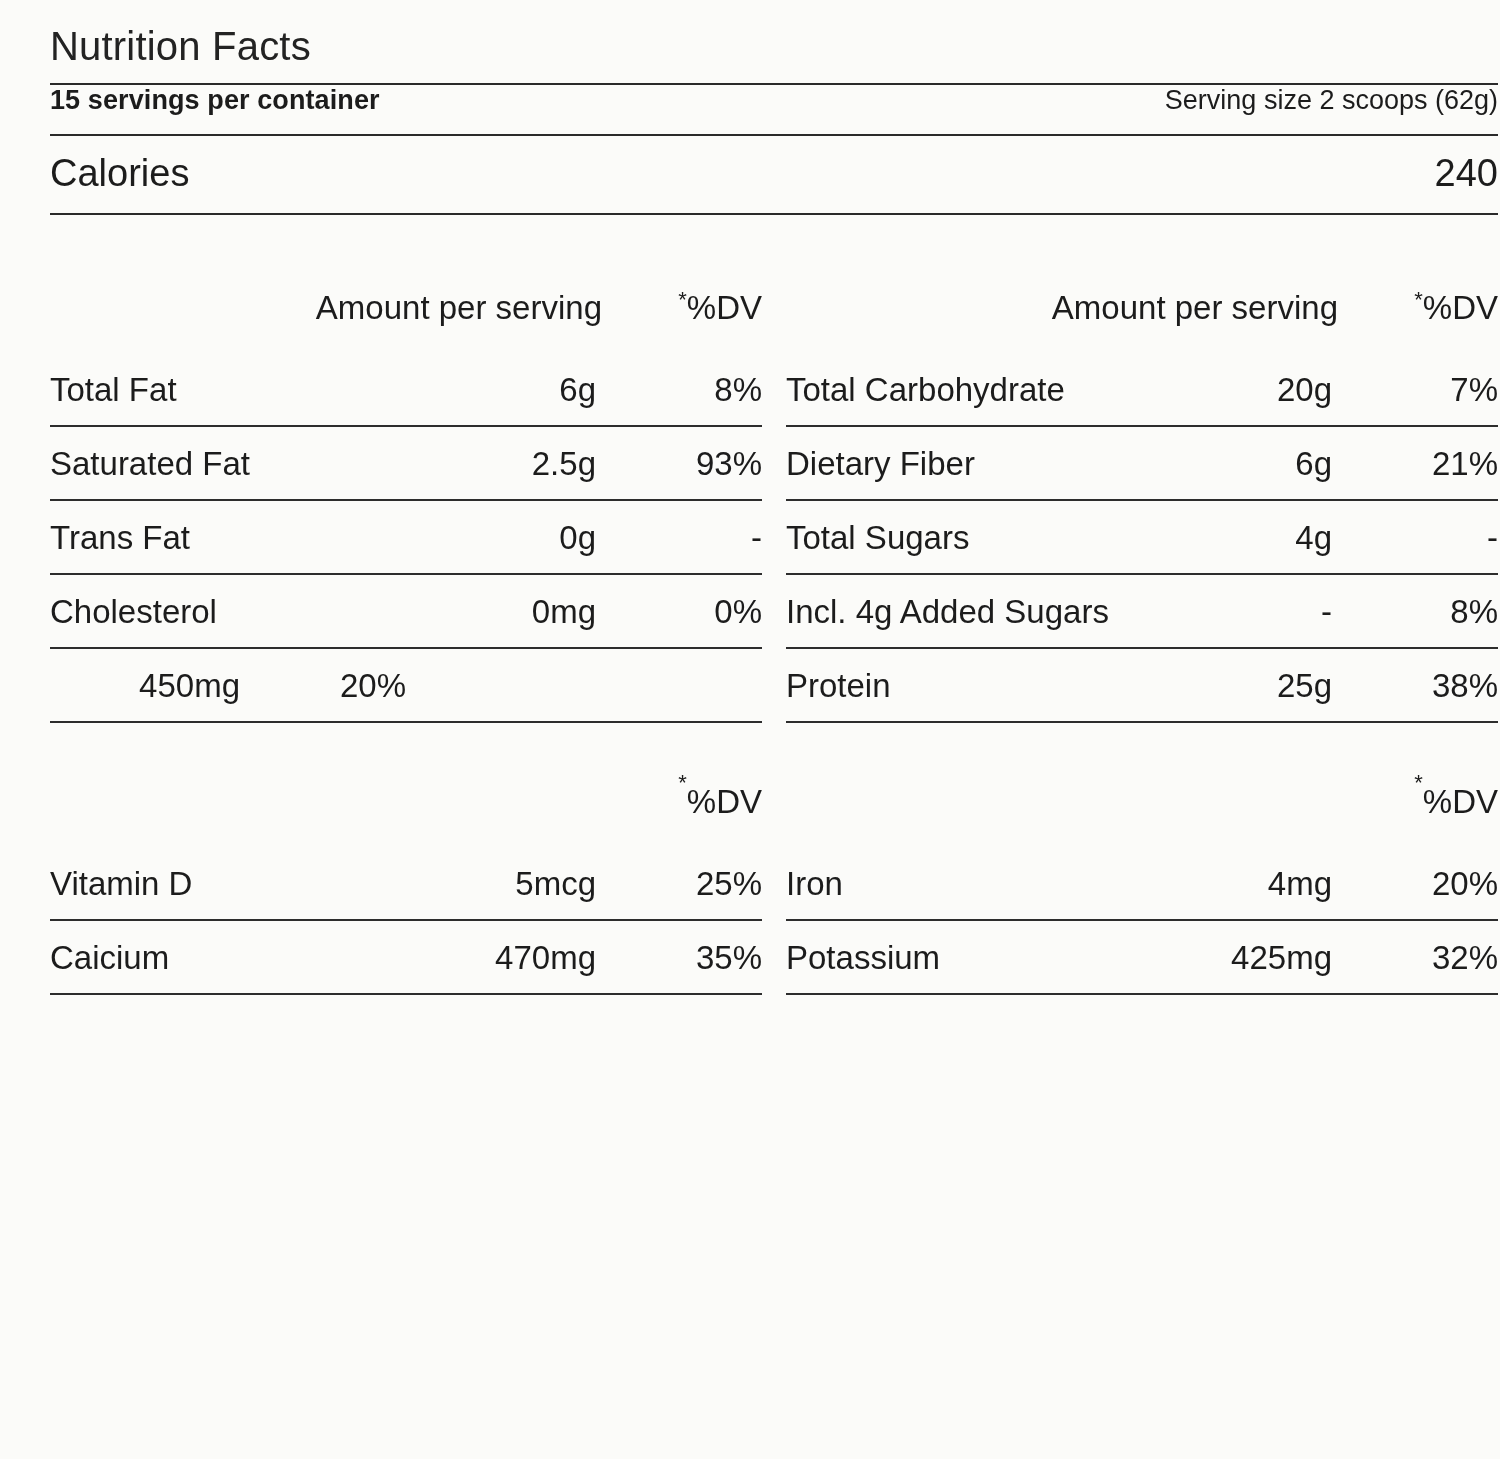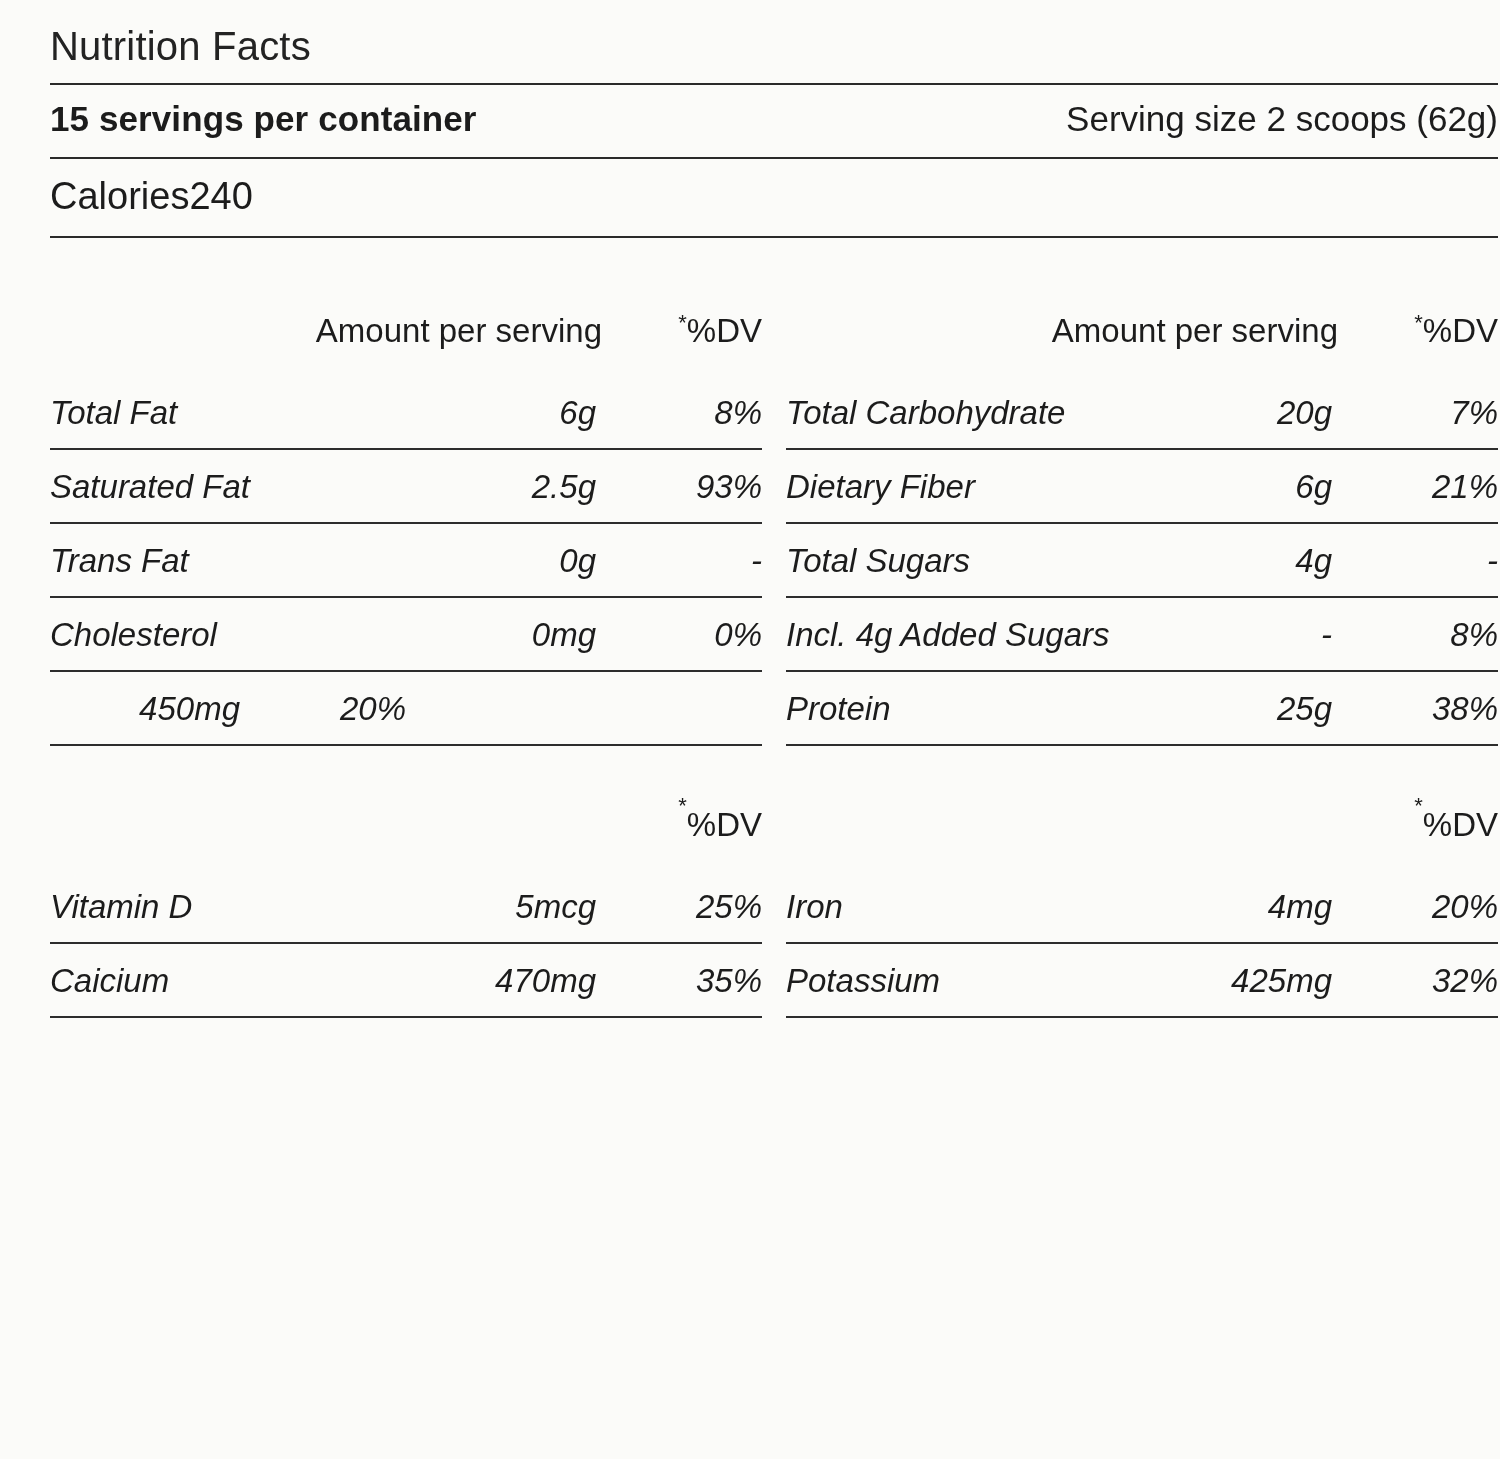--- a/index.html
+++ b/index.html
@@ -31,41 +31,41 @@
     padding-top: 24px;
     padding-bottom: 14px;
     color: #232323;
   }
 
   
   .servings-row {
     display: flex;
     justify-content: space-between;
     align-items: center;
-    font-size: 35px;
-    padding-top: 14px;
+    font-size: 27px;
     padding-bottom: 18px;
   }
   .servings-left {
     font-weight: 700;
     letter-spacing: 0.1px;
   }
   .servings-right {
     font-weight: 400;
   }
 
   .rule {
     border: 0;
     border-top: 2px solid #2a2a2a;
     margin: 0;
   }
 
   
   .calories-row {
     display: flex;
+    justify-content: space-between;
     align-items: baseline;
     font-size: 38px;
     padding: 16px 0 18px 0;
   }
   .calories-label { font-weight: 400; }
   .calories-value { font-weight: 400; }
 
   
   .columns {
     display: flex;
@@ -100,21 +100,20 @@
     vertical-align: super;
     line-height: 0;
   }
 
   .nut-row {
     display: flex;
     align-items: flex-end;
     font-size: 33px;
     padding: 18px 0 16px 0;
     border-top: 2px solid #2d2d2d;
-    font-style: italic;
   }
   .nut-row.first { border-top: 0; }
   .nut-name {
     flex: 1 1 auto;
     white-space: nowrap;
     overflow: hidden;
     text-overflow: ellipsis;
   }
   .nut-amount {
     width: 190px;

